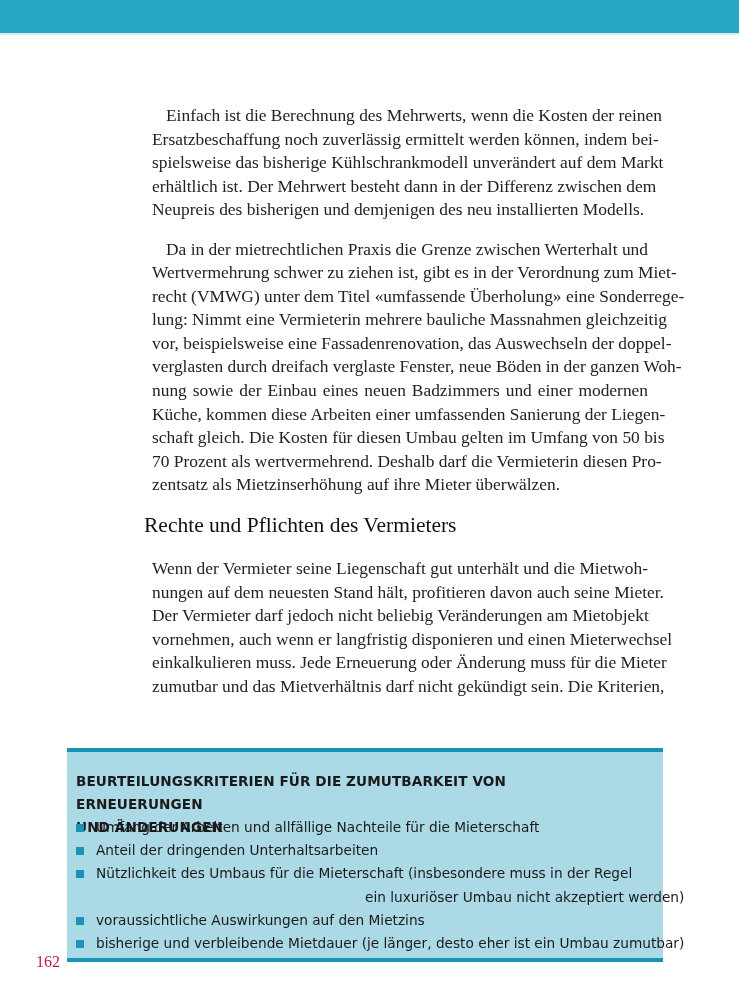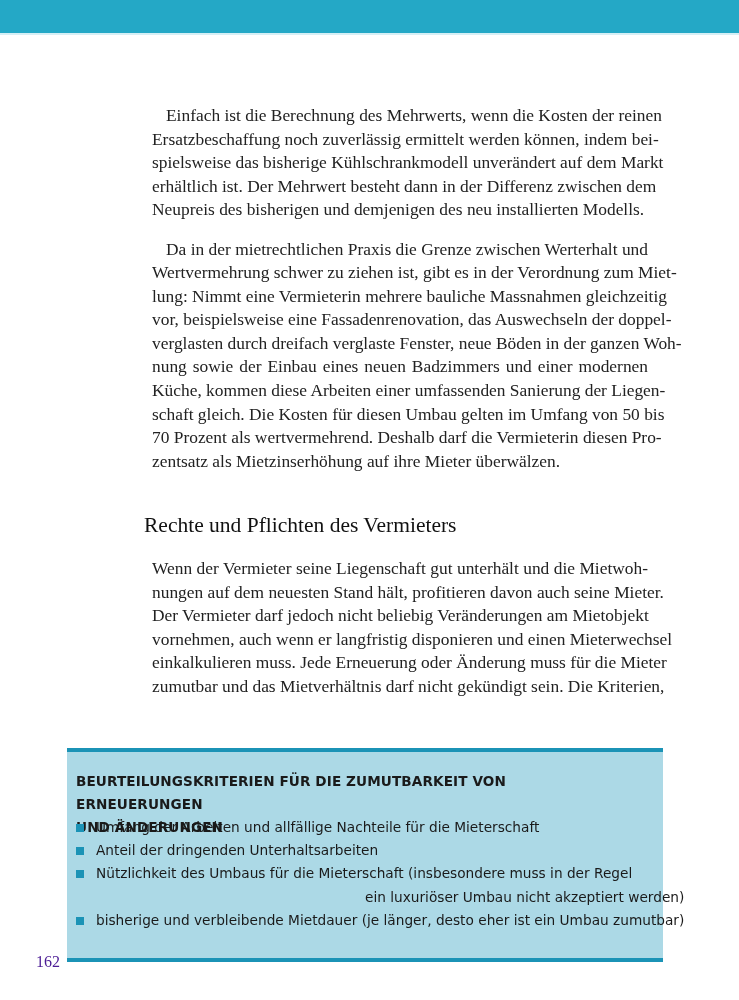--- a/index.html
+++ b/index.html
@@ -51,39 +51,40 @@
     font-size: 13.7px; line-height: 23.2px;
   }
   .box-list li { position: relative; padding-left: 20px; white-space: nowrap; }
   .bullet {
     position: absolute; left: 0; top: 8px; width: 8px; height: 8px; background: #1b93b6;
   }
   .cont { display: block; text-align: right; }
   .page-number {
     position: absolute; left: 36px; top: 953px;
     font-family: "Liberation Serif", "DejaVu Serif", serif;
-    font-size: 16px; color: #4c1d95;
+    font-size: 16px; color: #be185d;
   }
 </style>
 </head>
 <body>
 
 <div class="top-band"></div>
 
 <div class="body-text block1">
   <p>
     <span class="line indent">Einfach ist die Berechnung des Mehrwerts, wenn die Kosten der reinen</span>
     <span class="line">Ersatzbeschaffung noch zuverlässig ermittelt werden können, indem bei-</span>
     <span class="line">spielsweise das bisherige Kühlschrankmodell unverändert auf dem Markt</span>
     <span class="line">erhältlich ist. Der Mehrwert besteht dann in der Differenz zwischen dem</span>
     <span class="line last">Neupreis des bisherigen und demjenigen des neu installierten Modells.</span>
   </p>
   <p>
     <span class="line indent">Da in der mietrechtlichen Praxis die Grenze zwischen Werterhalt und</span>
     <span class="line">Wertvermehrung schwer zu ziehen ist, gibt es in der Verordnung zum Miet-</span>
+    <span class="line">recht (VMWG) unter dem Titel «umfassende Überholung» eine Sonderrege-</span>
     <span class="line">lung: Nimmt eine Vermieterin mehrere bauliche Massnahmen gleichzeitig</span>
     <span class="line">vor, beispielsweise eine Fassadenrenovation, das Auswechseln der doppel-</span>
     <span class="line">verglasten durch dreifach verglaste Fenster, neue Böden in der ganzen Woh-</span>
     <span class="line">nung sowie der Einbau eines neuen Badzimmers und einer modernen</span>
     <span class="line">Küche, kommen diese Arbeiten einer umfassenden Sanierung der Liegen-</span>
     <span class="line">schaft gleich. Die Kosten für diesen Umbau gelten im Umfang von 50 bis</span>
     <span class="line">70 Prozent als wertvermehrend. Deshalb darf die Vermieterin diesen Pro-</span>
     <span class="line last">zentsatz als Mietzinserhöhung auf ihre Mieter überwälzen.</span>
   </p>
 </div>
@@ -115,18 +116,22 @@
       <span class="bullet"></span>
       <span>Anteil der dringenden Unterhaltsarbeiten</span>
     </li>
     <li>
       <span class="bullet"></span>
       <span>Nützlichkeit des Umbaus für die Mieterschaft (insbesondere muss in der Regel</span>
       <span class="cont">ein luxuriöser Umbau nicht akzeptiert werden)</span>
     </li>
     <li>
       <span class="bullet"></span>
+      <span>voraussichtliche Auswirkungen auf den Mietzins</span>
+    </li>
+    <li>
+      <span class="bullet"></span>
       <span>bisherige und verbleibende Mietdauer (je länger, desto eher ist ein Umbau zumutbar)</span>
     </li>
   </ul>
 </div>
 
 <div class="page-number">162</div>
 
 </body></html>

